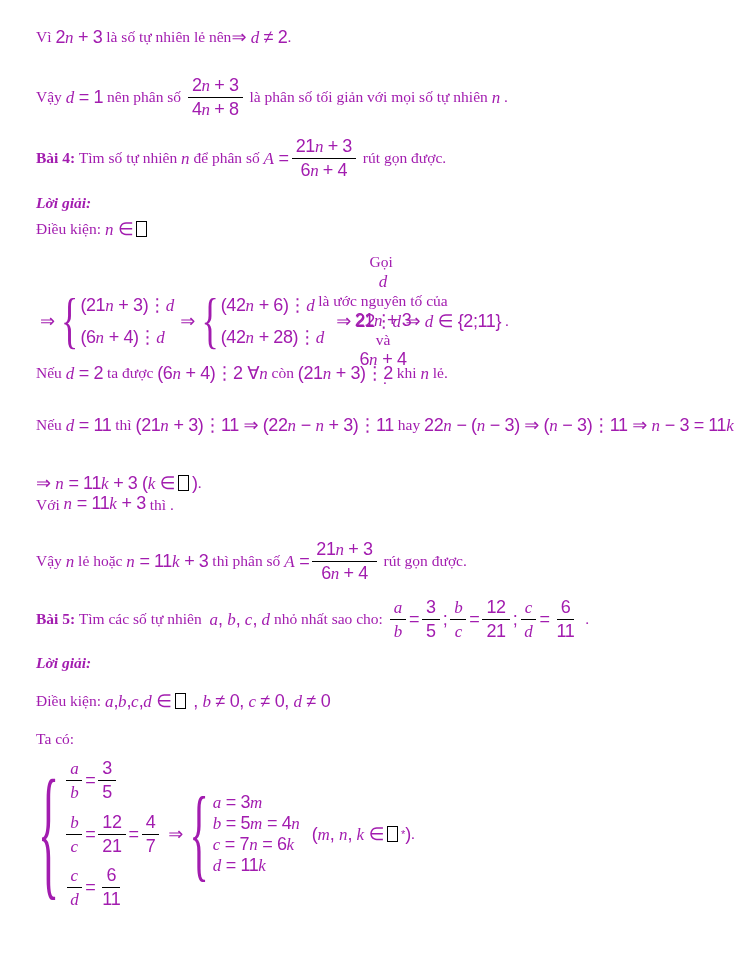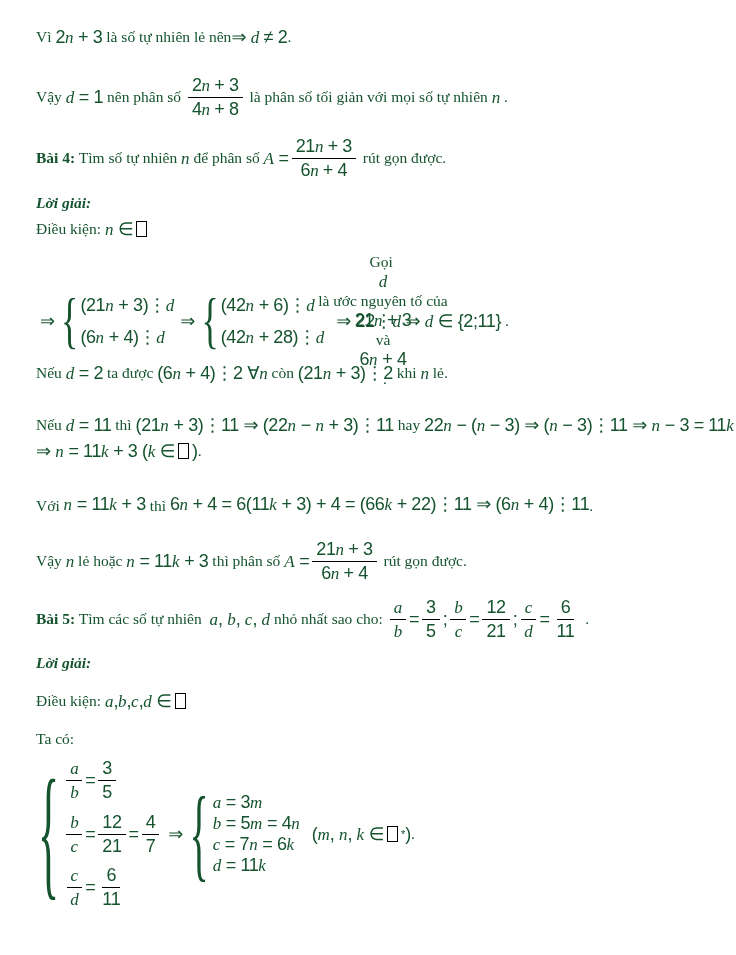--- a/index.html
+++ b/index.html
@@ -1,16 +1,16 @@
 <!DOCTYPE html>
 <html><head>
 <meta charset="utf-8">
 <style>
   html,body{margin:0;padding:0;background:#ffffff;}
-  .page{position:relative;width:736px;height:955px;background:#ffffff;color:#14532d;
+  .page{position:relative;width:736px;height:955px;background:#ffffff;color:#a21caf;
         font-family:"Liberation Serif",serif;font-size:15.5px;overflow:hidden;}
   .line{position:absolute;left:36px;right:6px;display:flex;align-items:center;margin:0;}
   .line>*{white-space:pre;}
   .t{font-family:"Liberation Serif",serif;}
   .bold{font-weight:bold;}
   .solution{font-weight:bold;font-style:italic;}
   .m{font-family:"Liberation Sans",sans-serif;font-size:18px;letter-spacing:-0.4px;}
   .m i{font-family:"Liberation Serif",serif;font-style:italic;font-size:17px;letter-spacing:0;}
   .frac{display:inline-flex;flex-direction:column;align-items:center;justify-content:center;
         font-family:"Liberation Sans",sans-serif;font-size:18px;letter-spacing:-0.4px;
@@ -122,32 +122,31 @@
 
   <p class="line" style="top:414px;">
     <span class="t">Nếu </span>
       <span class="m"><i>d</i> = 11</span>
       <span class="t"> thì </span>
       <span class="m">(21<i>n</i> + 3)⋮11 ⇒ (22<i>n</i> − <i>n</i> + 3)⋮11</span>
       <span class="t"> hay </span>
       <span class="m">22<i>n</i> − (<i>n</i> − 3) ⇒ (<i>n</i> − 3)⋮11 ⇒ <i>n</i> − 3 = 11<i>k</i></span>
   </p>
 
-  <p class="line" style="top:440px;text-align:center;">
+  <p class="line" style="top:472px;text-align:center;">
     <span class="m">⇒ <i>n</i> = 11<i>k</i> + 3 (<i>k</i> ∈</span>
       <span class="box"></span>
       <span class="m">)</span>
       <span class="t">.</span>
   </p>
 
   <p class="line" style="top:493px;align-items:flex-end;">
     <span class="t">Với </span>
       <span class="m"><i>n</i> = 11<i>k</i> + 3</span>
       <span class="t"> thì </span>
-      <span class="m">6<i>n</i> + 4 = 6(11<i>k</i> + 3) + 4 = (66<i>k</i> + 22)⋮11 ⇒ (6<i>n</i> + 4)⋮11</span>
       <span class="t">.</span>
   </p>
 
   <p class="line" style="top:536px;height:50px;">
     <span class="t">Vậy </span>
       <span class="m"><i>n</i></span>
       <span class="t"> lẻ hoặc </span>
       <span class="m"><i>n</i> = 11<i>k</i> + 3</span>
       <span class="t"> thì phân số </span>
       <span class="m"><i>A</i> =</span>
@@ -175,20 +174,21 @@
   </p>
 
   <p class="line" style="top:654px;">
     <span class="t solution">Lời giải:</span>
   </p>
 
   <p class="line" style="top:690px;">
     <span class="t">Điều kiện: </span>
       <span class="m"><i>a</i>,<i>b</i>,<i>c</i>,<i>d</i> ∈</span>
       <span class="box"></span>
+      <span class="m"> , <i>b</i> ≠ 0, <i>c</i> ≠ 0, <i>d</i> ≠ 0</span>
   </p>
 
   <p class="line" style="top:730px;">
     <span class="t">Ta có:</span>
   </p>
 
   <p class="line" style="top:758px;height:152px;">
     <span class="sys">
       <span class="brace br3f">{</span>
       <span class="rows rows3">

